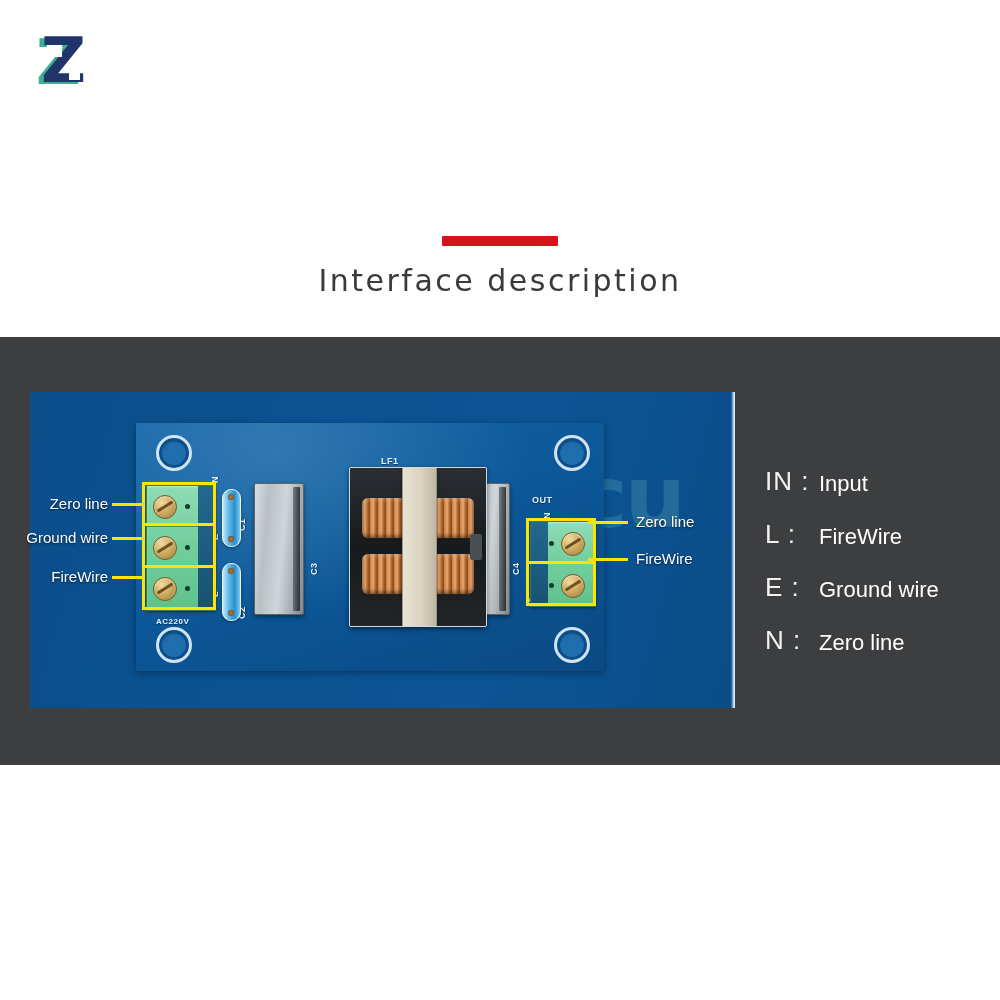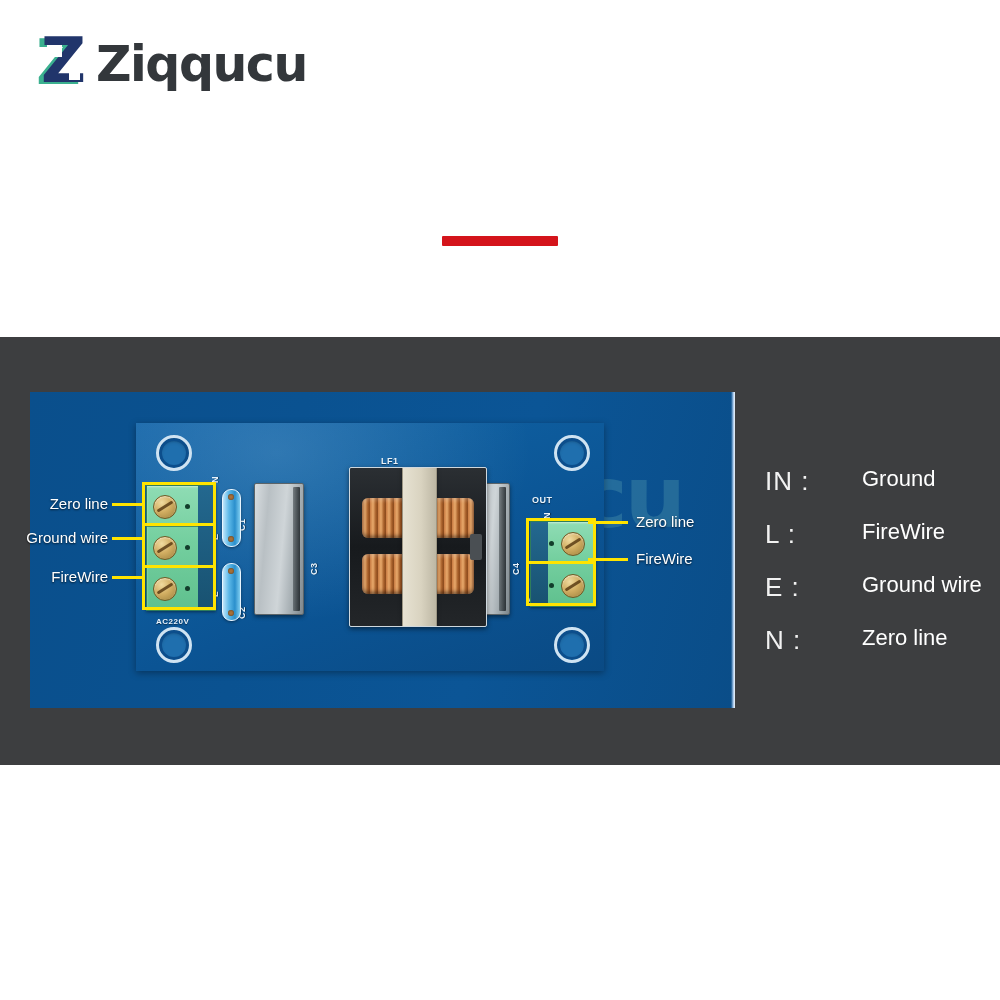--- a/index.html
+++ b/index.html
@@ -326,23 +326,22 @@
 
   
   #legend {
     position: absolute;
     left: 765px;
     top: 466px;
     width: 225px;
   }
   .leg-row {
     display: flex;
-    align-items: flex-start;
+    align-items: flex-end;
     margin-bottom: 22px;
-    gap: 43px;
   }
   .leg-key {
     width: 54px;
     flex: none;
     color: #f2f2f2;
     font-family: "Liberation Sans", sans-serif;
     font-size: 26px;
     font-weight: 300;
     letter-spacing: 1px;
   }
@@ -356,25 +355,25 @@
 </head>
 <body>
 
 <div id="brand">
   <div id="brand-z">
     <span class="zt z-teal">Z</span>
     <span class="zt z-navy">Z</span>
     <span class="z-hole"></span>
     <span class="z-hole2"></span>
   </div>
-  <div id="brand-word">Ziqqucu</div>
 </div>
 
 <div id="title-block">
   <div id="title-rule"></div>
+  <div id="title-text">Interface description</div>
 </div>
 
 <div id="dark-band">
 
   <div id="photo">
 
     <span class="wm" id="wm-z">Z</span>
     <span class="wm" id="wm-word">iqqucu</span>
 
     <div id="pcb">
@@ -468,21 +467,21 @@
   <div class="callout" style="left:636px; top:176px;">Zero line</div>
 
   <div class="leader" style="left:588px; top:221px; width:40px;"></div>
   <div class="callout" style="left:636px; top:213px;">FireWire</div>
 
 </div>
 
 <div id="legend">
   <div class="leg-row">
     <span class="leg-key">IN :</span>
-    <span class="leg-val">Ground</span>
+    <span class="leg-val">Input</span>
   </div>
   <div class="leg-row">
     <span class="leg-key">L :</span>
     <span class="leg-val">FireWire</span>
   </div>
   <div class="leg-row">
     <span class="leg-key">E :</span>
     <span class="leg-val">Ground wire</span>
   </div>
   <div class="leg-row">

